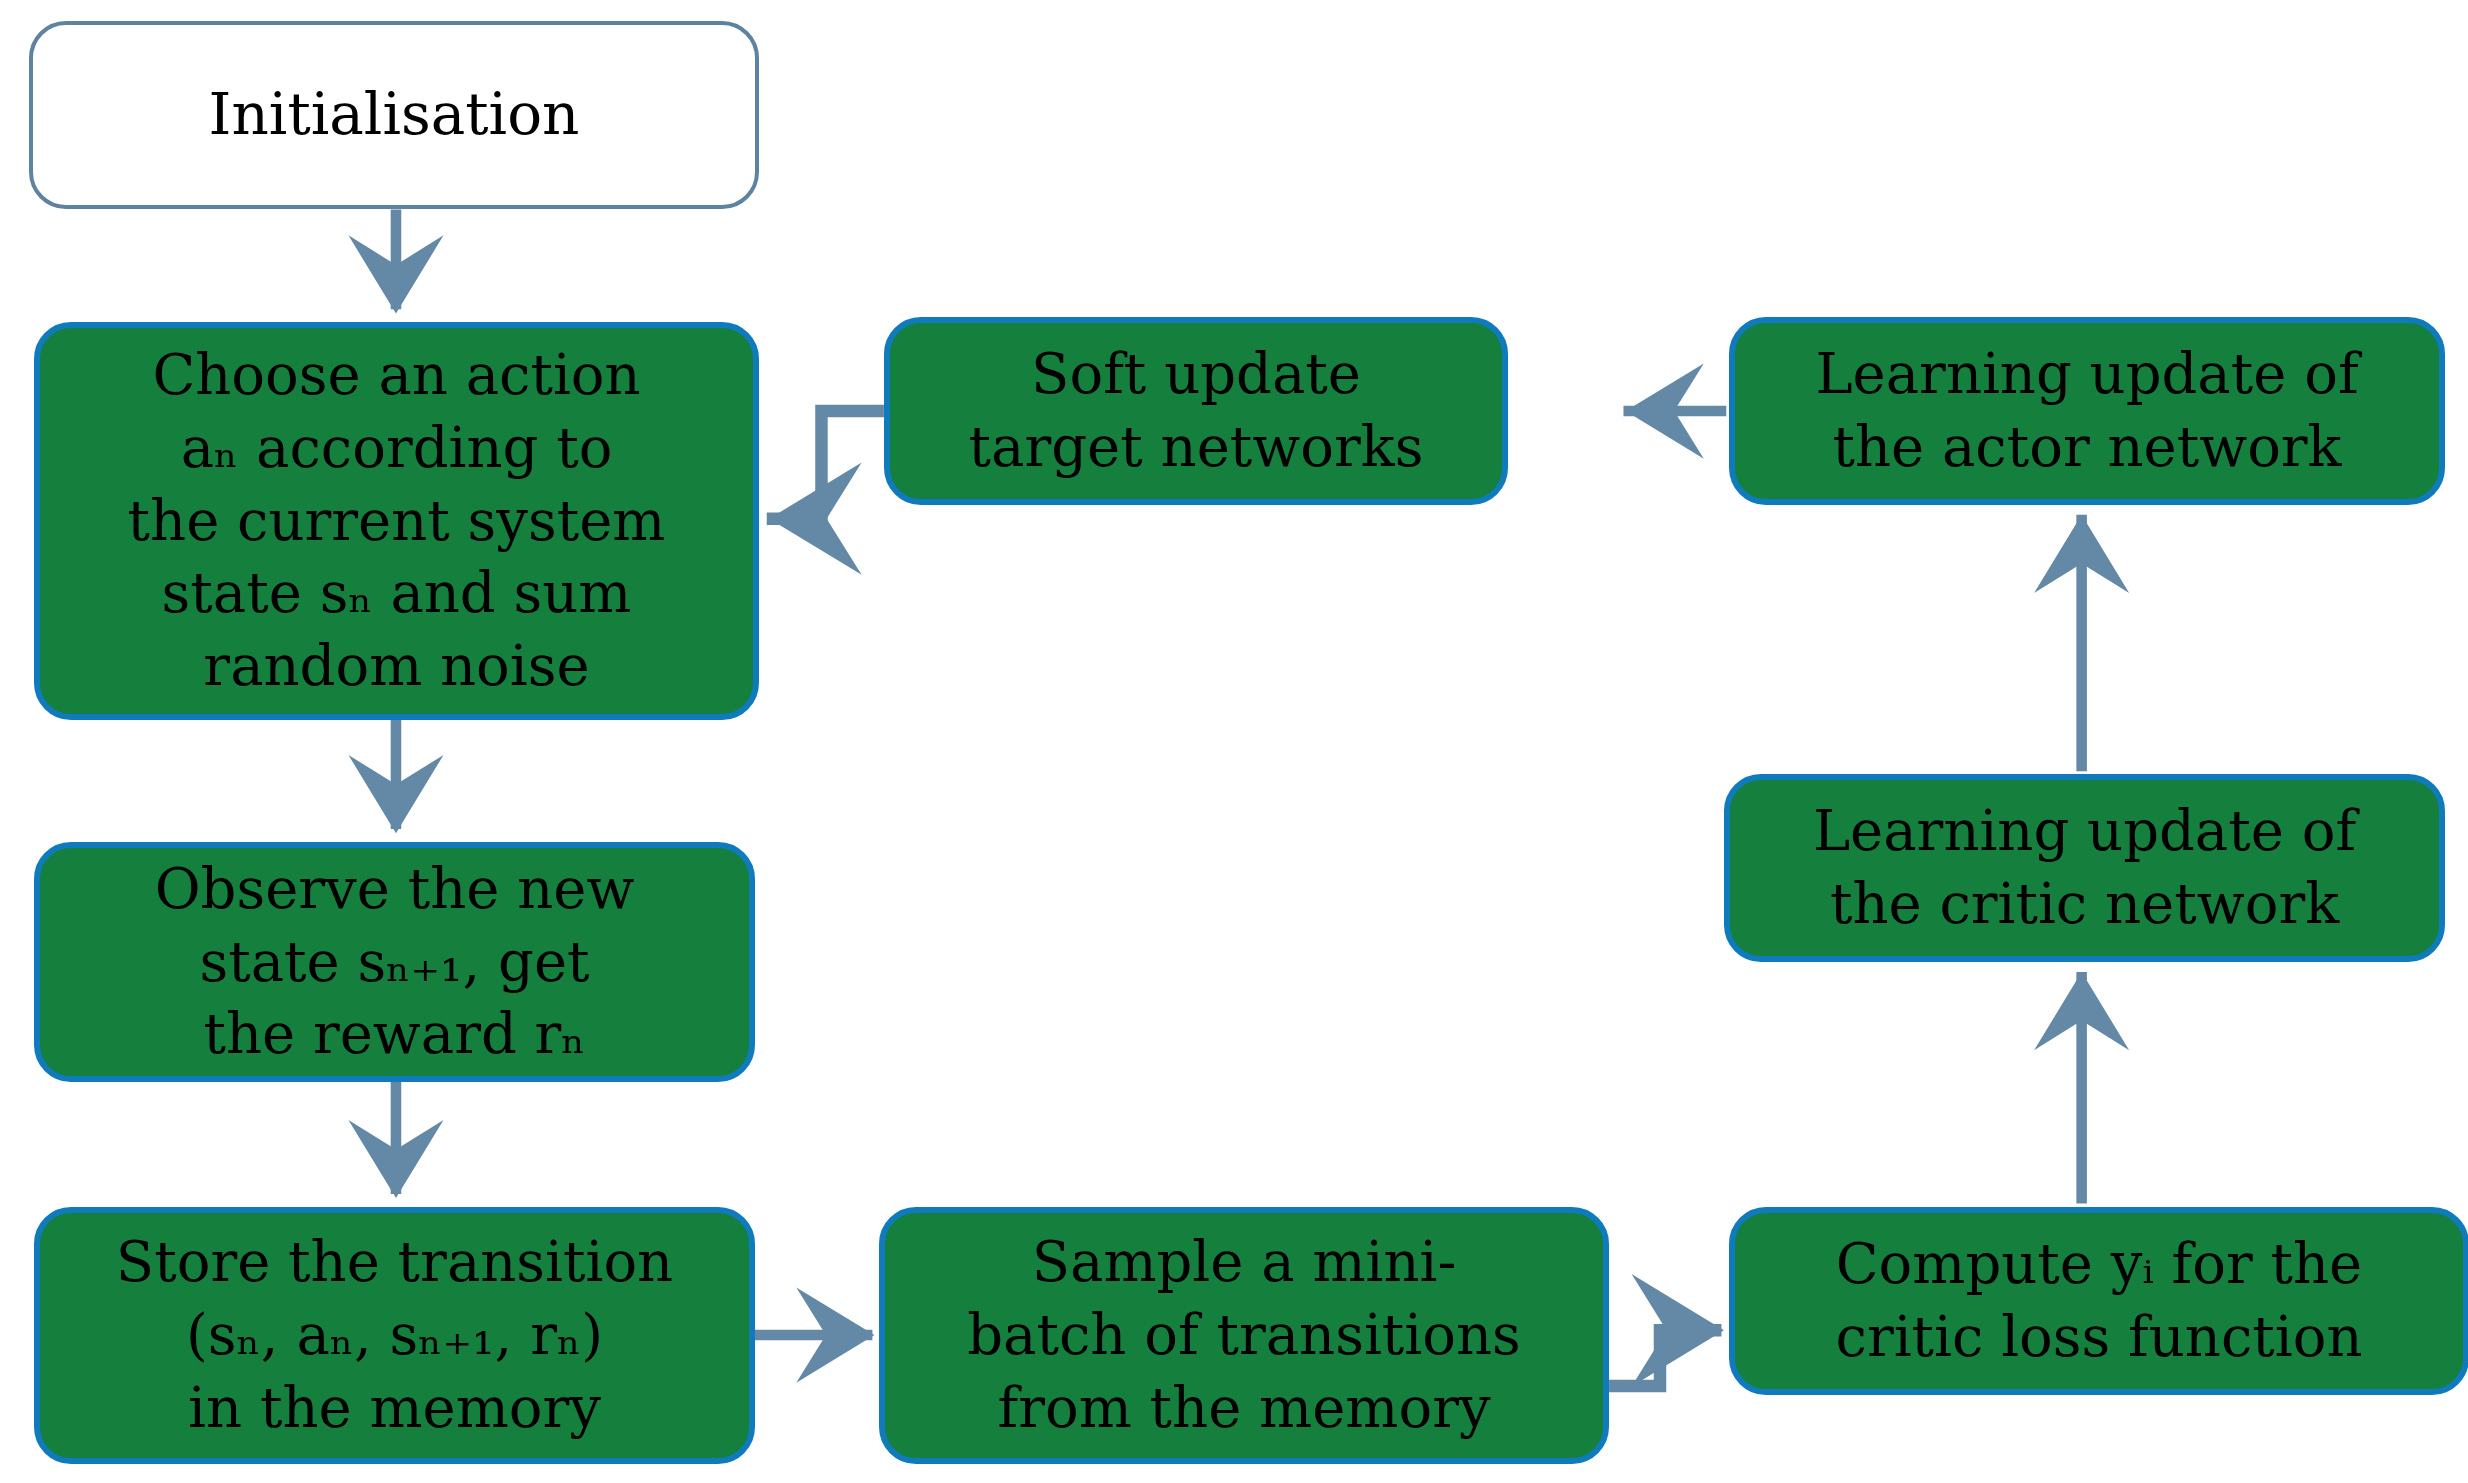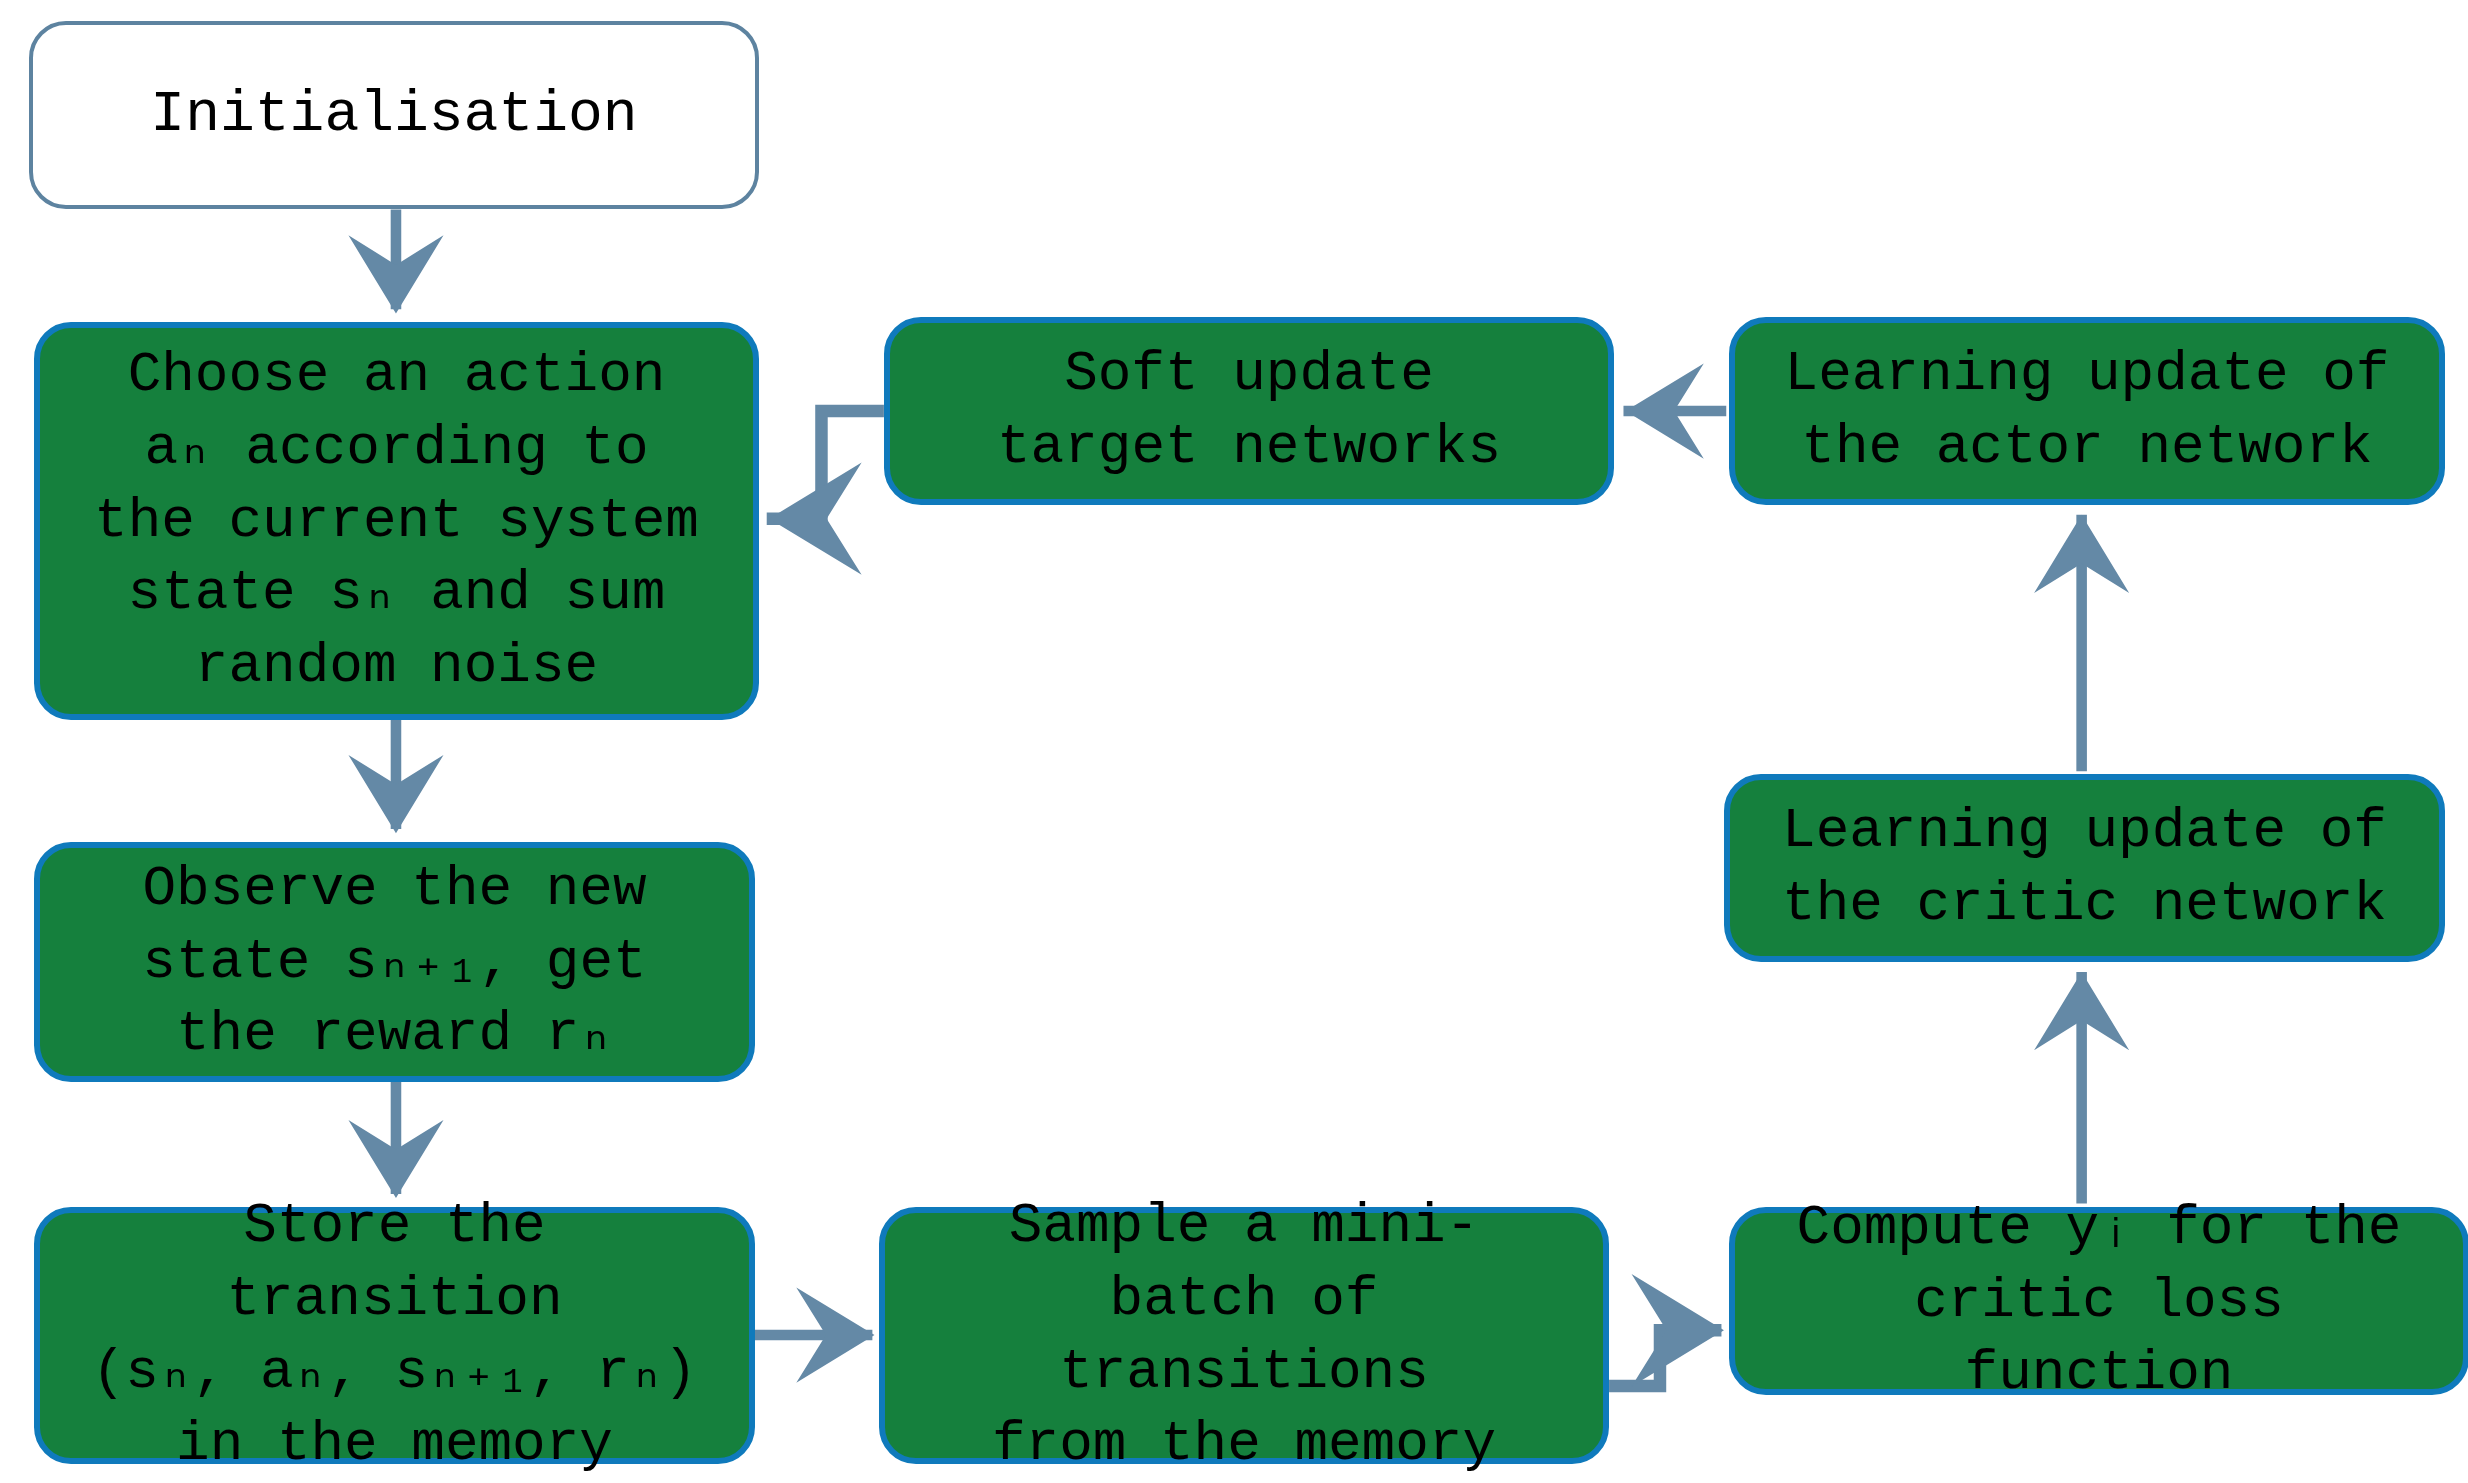--- a/index.html
+++ b/index.html
@@ -49,21 +49,20 @@
     border-color: #0f7abc;
     border-width: 6.7px;
   }
   .node-label {
     display: block;
     width: 100%;
     padding: 0 28px;
     box-sizing: border-box;
     white-space: pre-line;
     font-size: 56px;
-    font-family: Liberation Mono, monospace;
   }
   .node.start .node-label { font-size: 58px; }
 </style>
 </head>
 <body>
 
 <div id="canvas">
 
   <svg class="edges" viewBox="0 0 2569 1544" xmlns="http://www.w3.org/2000/svg">
     <defs>
@@ -138,19 +137,19 @@
   <div class="node process" style="left:1724px; top:774px; width:721px; height:188px;">
     <span class="node-label">Learning update of
 the critic network</span>
   </div>
 
   <div class="node process" style="left:1729px; top:317px; width:716px; height:188px;">
     <span class="node-label">Learning update of
 the actor network</span>
   </div>
 
-  <div class="node process" style="left:884px; top:317px; width:730px; height:188px;">
+  <div class="node process" style="left:884px; top:317px; width:624px; height:188px;">
     <span class="node-label">Soft update
 target networks</span>
   </div>
 
 </div>
 
 
 </body></html>

